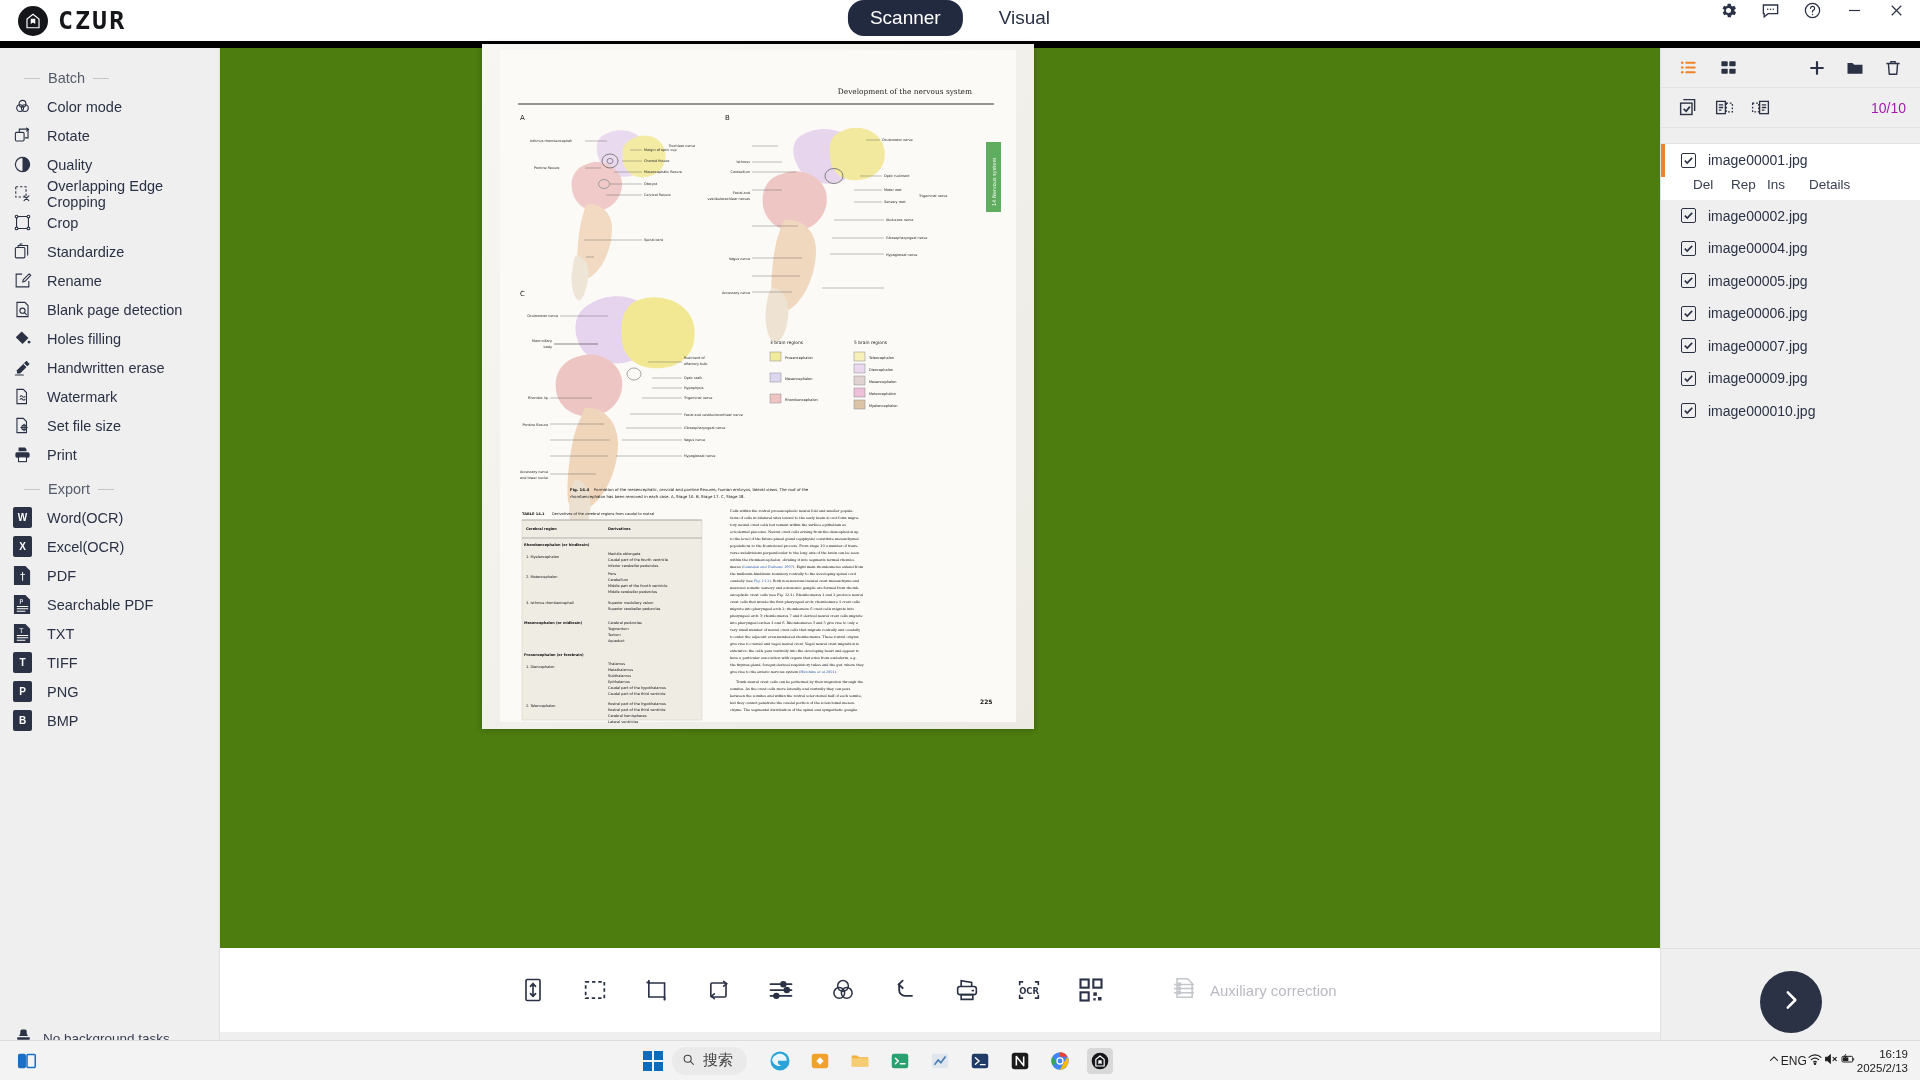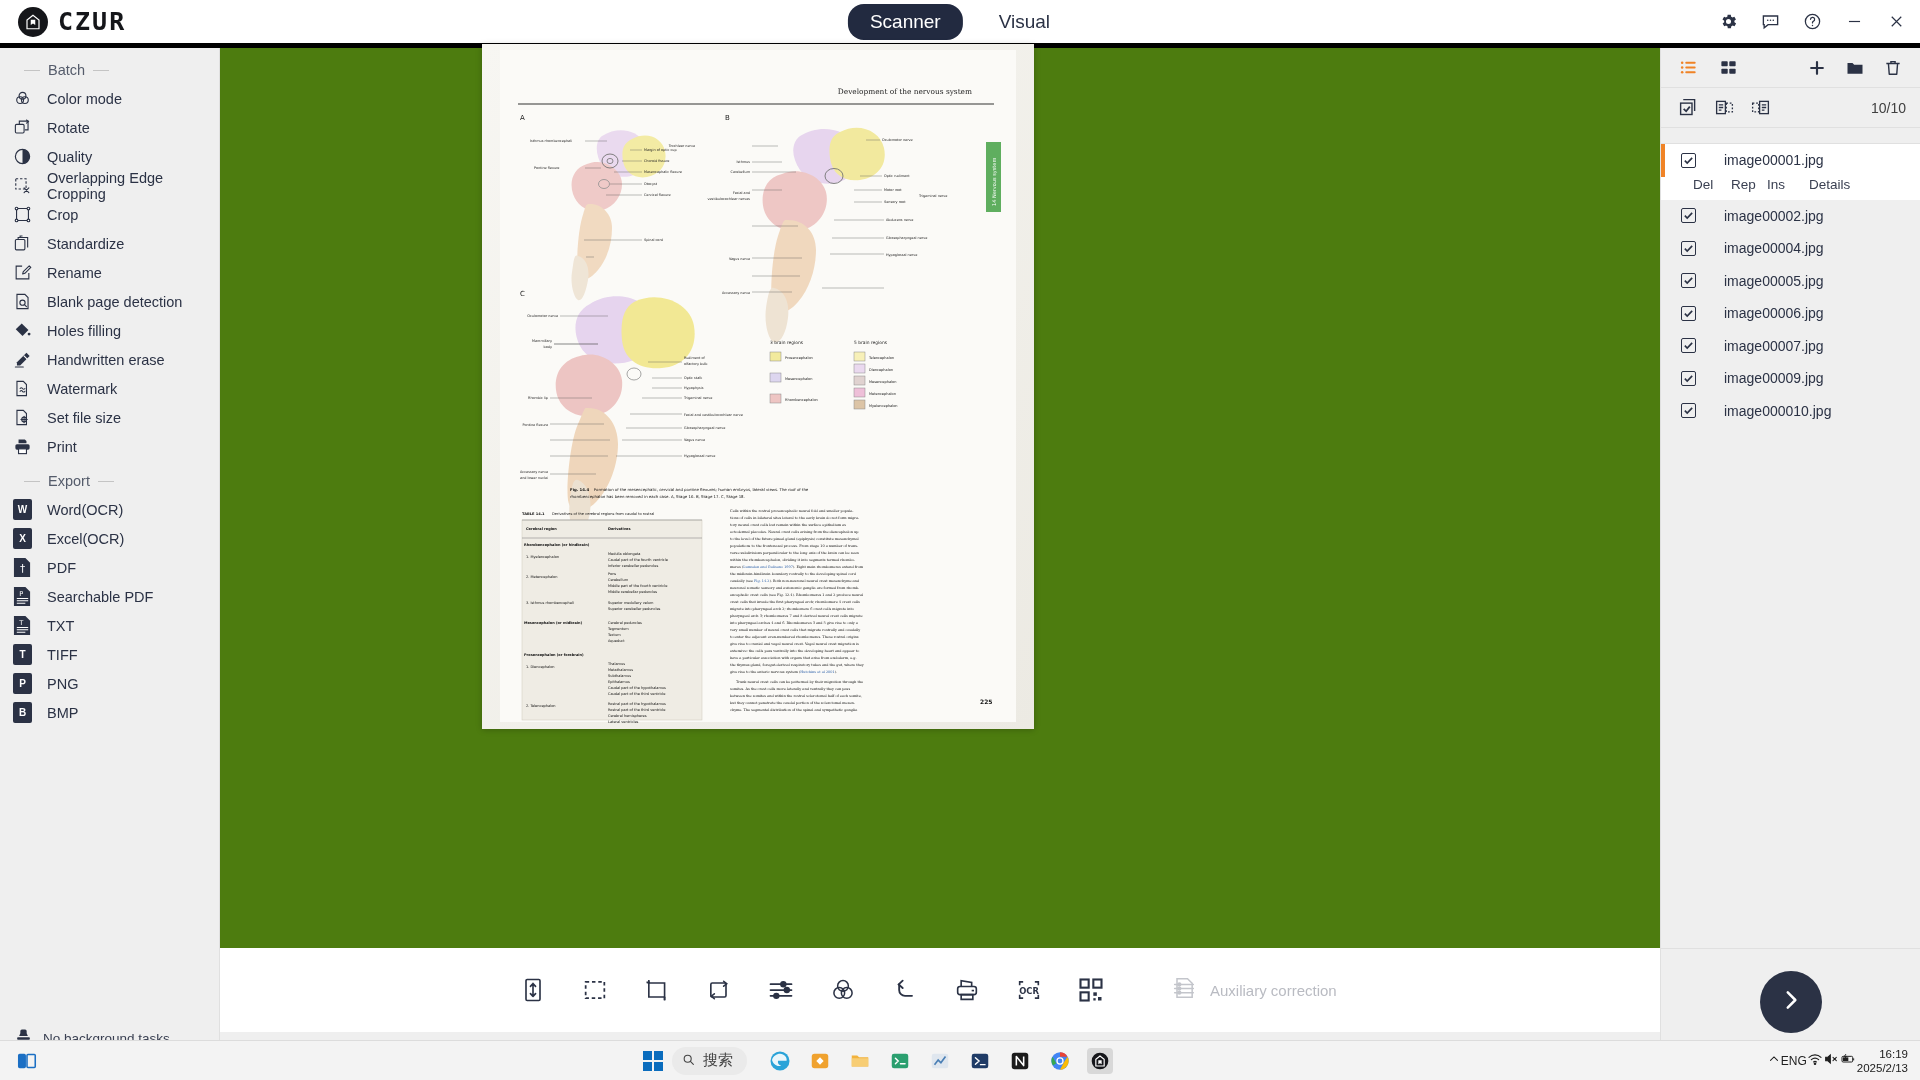--- a/index.html
+++ b/index.html
@@ -8,22 +8,22 @@
     font-family:"Liberation Sans", sans-serif;
     background:#efefef;
     color:#2b3245;
     -webkit-font-smoothing:antialiased;
   }
   .app { position:relative; width:1920px; height:1080px; }
 
   
   .titlebar {
     position:absolute; left:0; top:0; width:1920px; height:48px;
-    background:#ffffff; display:flex; align-items:center;
-    border-bottom:5px solid #000000;
+    background:#ffffff; display:flex; 
+    border-bottom:7px solid #000000;
   }
   .logo-wrap { display:flex; align-items:center; margin-left:18px; gap:10px; }
   .logo-mark {
     width:30px; height:30px; border-radius:50%; background:#15161a;
     display:flex; align-items:center; justify-content:center;
   }
   .logo-text { font-size:25px; font-weight:700; letter-spacing:2px; color:#15161a; font-family:"DejaVu Sans Mono", monospace; }
 
   .tabs { position:absolute; left:50%; transform:translateX(-50%); display:flex; align-items:center; gap:14px; }
   .tab { font-size:19px; padding:7px 22px; border-radius:16px; color:#2b3245; cursor:pointer; }
@@ -31,21 +31,21 @@
 
   .winbtns { position:absolute; right:14px; display:flex; align-items:center; gap:22px; }
   .winbtn { width:20px; height:20px; display:flex; align-items:center; justify-content:center; cursor:pointer; color:#2b3245; }
 
   
   .sidebar {
     position:absolute; left:0; top:48px; width:220px; height:1032px;
     background:#efefef; border-right:1px solid #e0e0e0;
     display:flex; flex-direction:column;
   }
-  .side-scroll { flex:1; overflow:hidden; padding-top:8px; }
+  .side-scroll { flex:1; overflow:hidden; padding-top:16px; }
   .sect-head {
     display:flex; align-items:center; gap:8px;
     padding:6px 0 6px 24px; font-size:14.5px; color:#555c6b;
   }
   .sect-head .bar { width:16px; height:1px; background:#c4c4c4; }
   .side-item {
     display:flex; align-items:center; gap:14px;
     height:29px; padding-left:12px; cursor:pointer; color:#2b3245;
   }
   .side-item .ico { width:21px; height:21px; display:flex; align-items:center; justify-content:center; flex:0 0 21px; }
@@ -90,25 +90,25 @@
     height:40px; display:flex; align-items:center; padding:0 14px;
     border-bottom:1px solid #e0e0e0;
   }
   .rp-row2 {
     height:40px; display:flex; align-items:center; padding:0 14px;
     border-bottom:1px solid #e0e0e0;
   }
   .rp-icon { width:26px; height:26px; display:flex; align-items:center; justify-content:center; cursor:pointer; color:#2b3245; }
   .rp-icon.orange { color:#f08326; }
   .rp-spacer { flex:1; }
-  .rp-count { font-size:14px; color:#404040; }
+  .rp-count { font-size:14px; color:#a21caf; }
   .rp-gap { height:16px; border-bottom:1px solid #e0e0e0; }
   .filelist { flex:1; overflow:hidden; }
   .file-row {
-    position:relative; display:flex; align-items:center; gap:28px;
+    position:relative; display:flex; align-items:center; gap:12px;
     height:32.5px; padding-left:20px; cursor:pointer;
   }
   .file-row .cb {
     width:15px; height:15px; border:1.7px solid #2b3245; border-radius:2px;
     display:flex; align-items:center; justify-content:center; flex:0 0 15px;
   }
   .file-row .fname { font-size:14px; color:#2b3245; }
   .file-sel { background:#ffffff; }
   .file-sel::before {
     content:""; position:absolute; left:0; top:0; width:4px; height:100%; background:#f08326;

